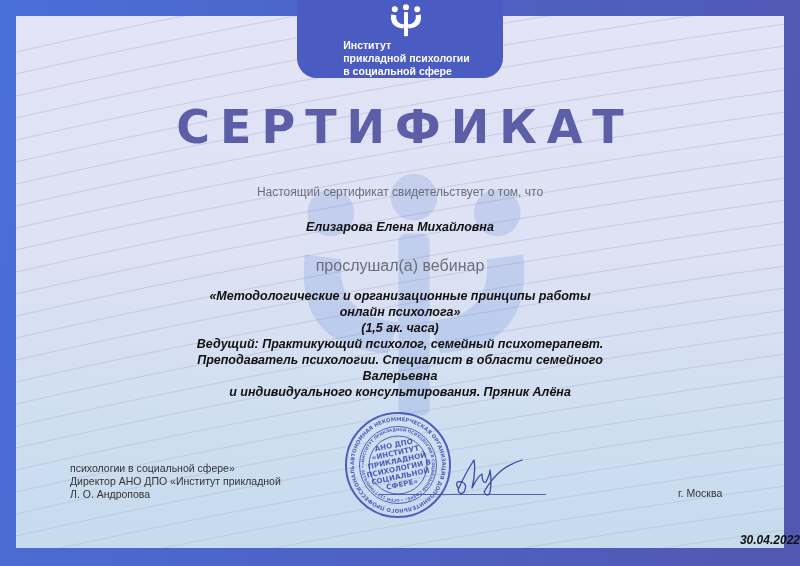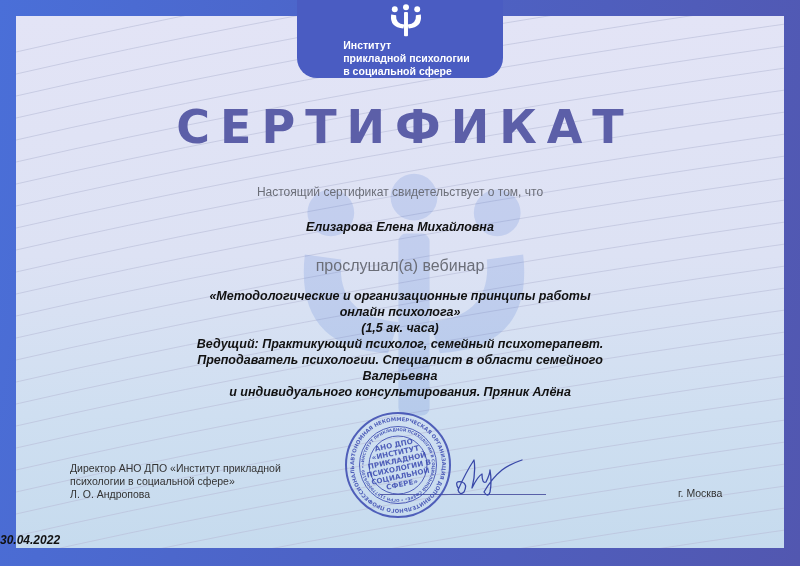--- a/index.html
+++ b/index.html
@@ -42,21 +42,21 @@
   .listened { top: 257px; font-size: 16px; color: #6b6e78; }
   .course {
     top: 288px; font-size: 12.5px; line-height: 16px; color: #111; font-weight: bold; font-style: italic;
   }
   .course div { white-space: nowrap; }
   .director {
     position: absolute; left: 70px; top: 462px; font-size: 10.5px; line-height: 13px; color: #333; z-index: 2;
   }
   .city { position: absolute; left: 678px; top: 487px; font-size: 10.5px; color: #333; z-index: 2; }
   .date {
-    position: absolute; left: 0; width: 800px; top: 533px; text-align: left;
+    position: absolute; left: 0; width: 800px; top: 533px; text-align: right;
     font-size: 12px; font-weight: bold; font-style: italic; color: #111; z-index: 2;
   }
   .sig-line { position: absolute; left: 380px; top: 494px; width: 166px; height: 1px; background: #5860a8; z-index: 2; }
   .stamp { position: absolute; left: 343px; top: 410px; width: 110px; height: 110px; z-index: 3; }
   .signature { position: absolute; left: 452px; top: 452px; width: 80px; height: 46px; z-index: 4; }
 </style>
 </head>
 <body>
 
 <div class="frame">
@@ -140,22 +140,22 @@
     <div>«Методологические и организационные принципы работы</div>
     <div>онлайн психолога»</div>
     <div>(1,5 ак. часа)</div>
     <div>Ведущий: Практикующий психолог, семейный психотерапевт.</div>
     <div>Преподаватель психологии. Специалист в области семейного</div>
     <div>Валерьевна</div>
     <div>и индивидуального консультирования. Пряник Алёна</div>
   </div>
 
   <div class="director">
+    <div>психологии в социальной сфере»</div>
     <div>Директор АНО ДПО «Институт прикладной</div>
-    <div>психологии в социальной сфере»</div>
     <div>Л. О. Андропова</div>
   </div>
 
   <div class="sig-line"></div>
 
   <svg class="stamp" viewBox="0 0 110 110">
     <defs>
       <path id="ringOuter" d="M55,55 m-44,0 a44,44 0 1,1 88,0 a44,44 0 1,1 -88,0"></path>
       <path id="ringInner" d="M55,55 m-34,0 a34,34 0 1,1 68,0 a34,34 0 1,1 -68,0"></path>
     </defs>

